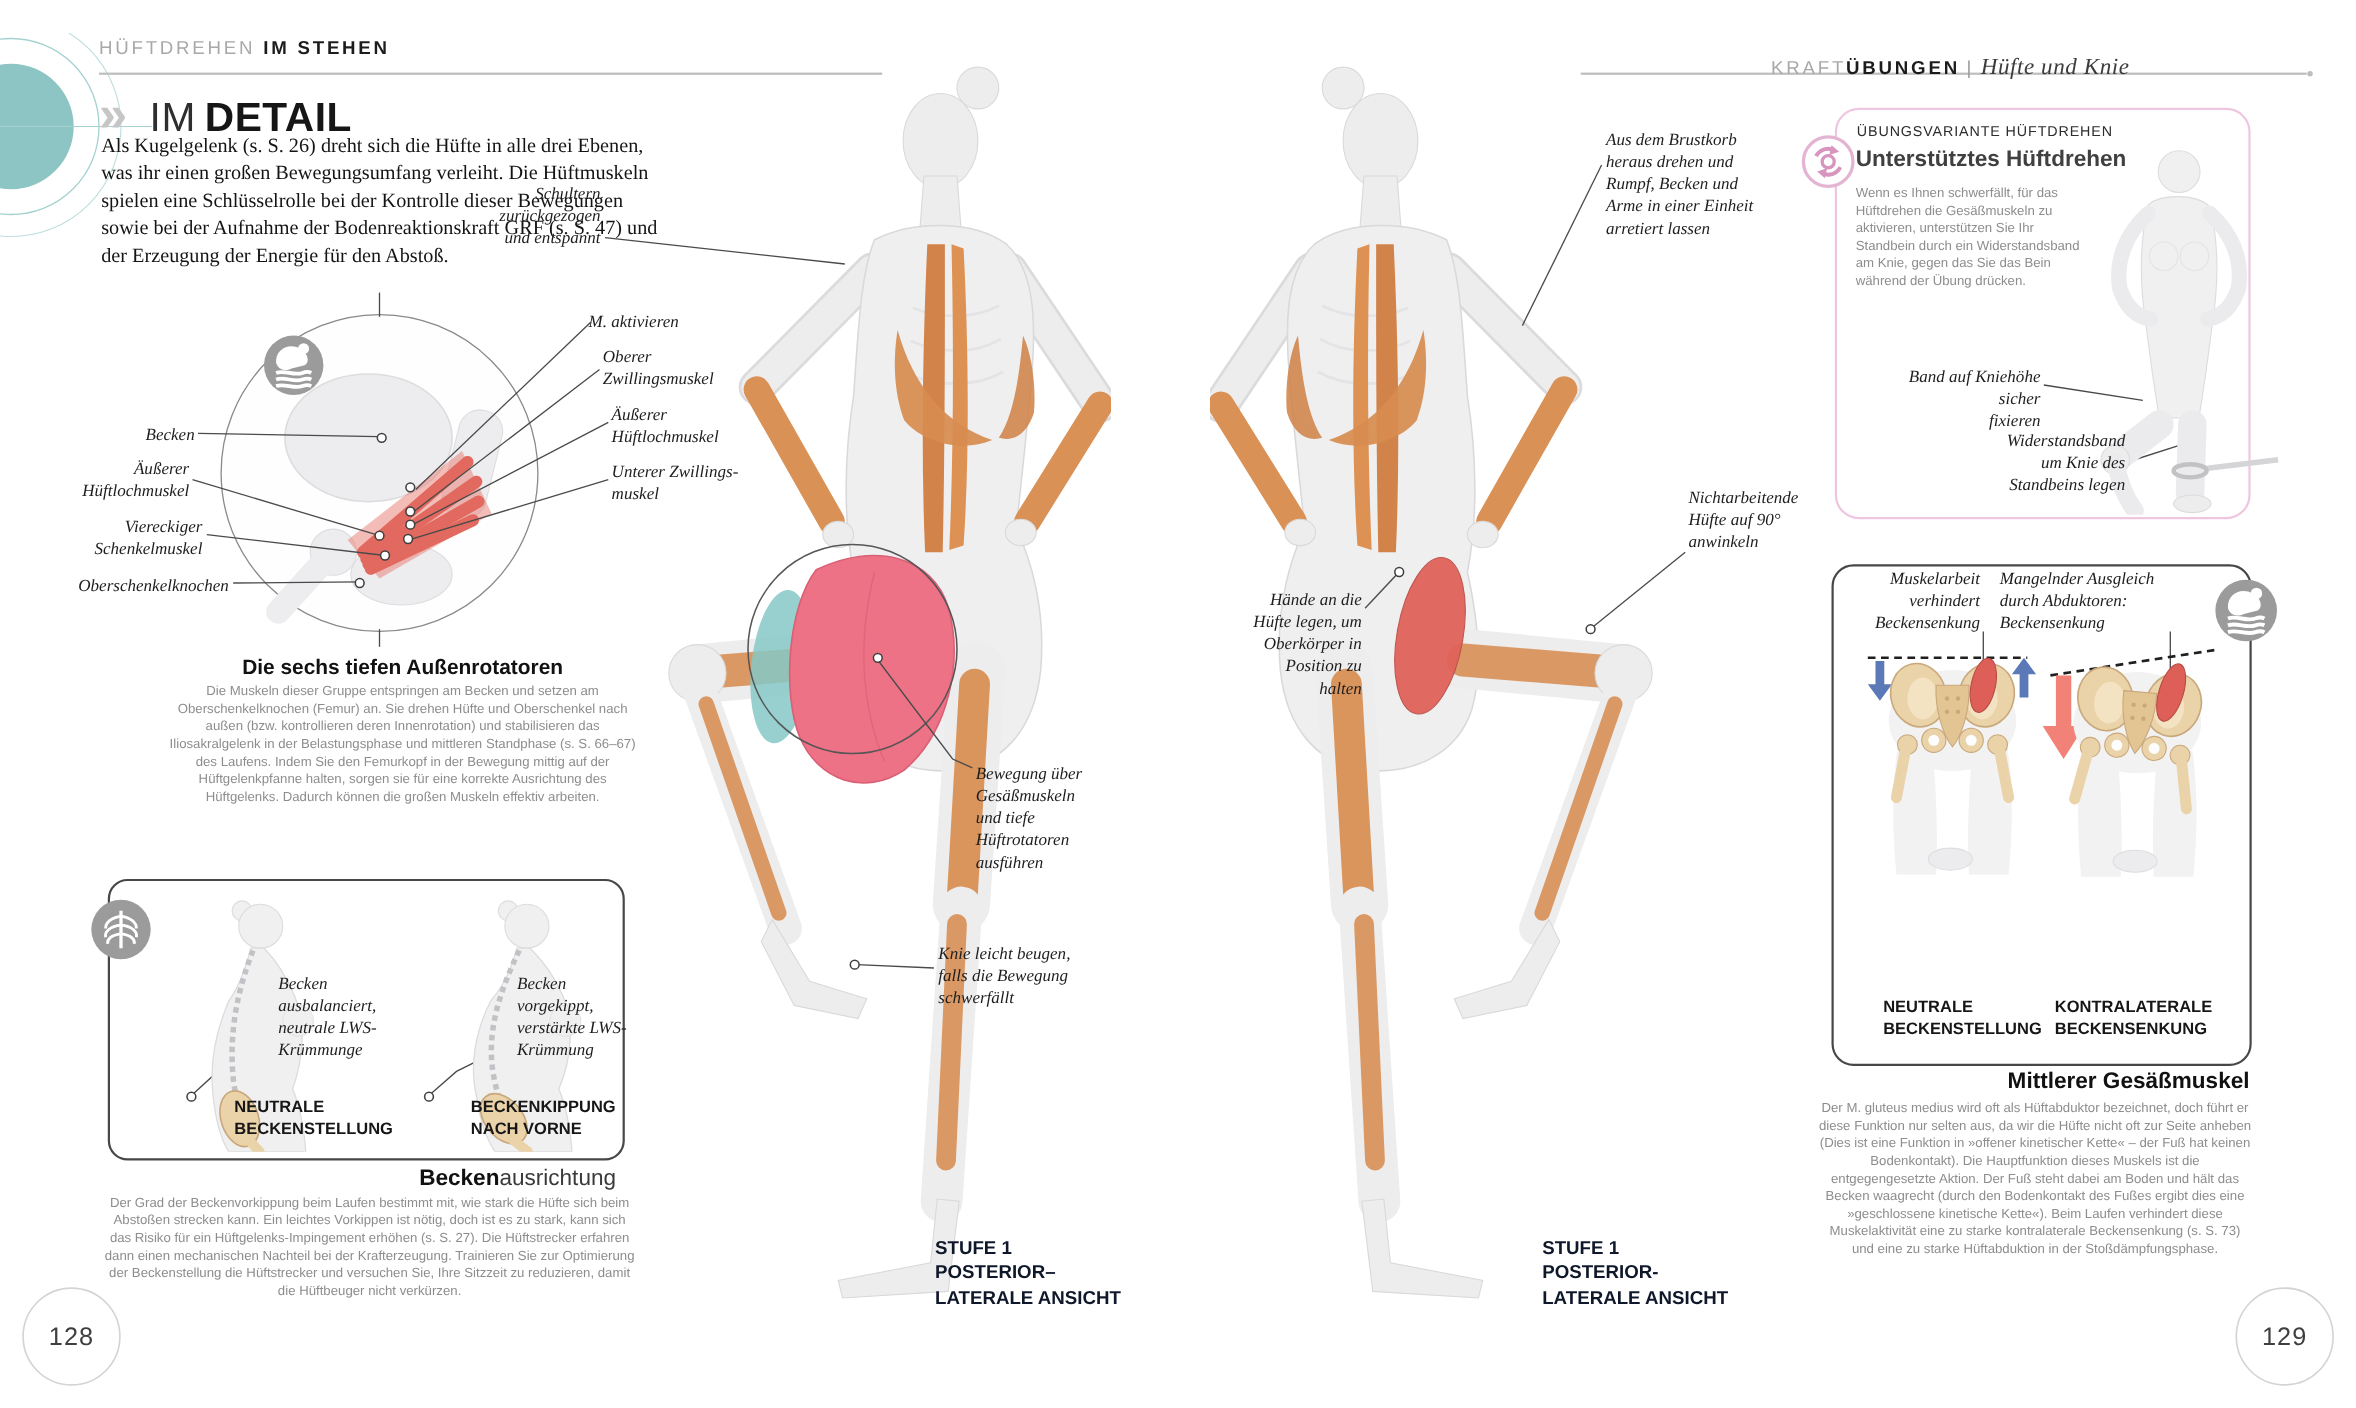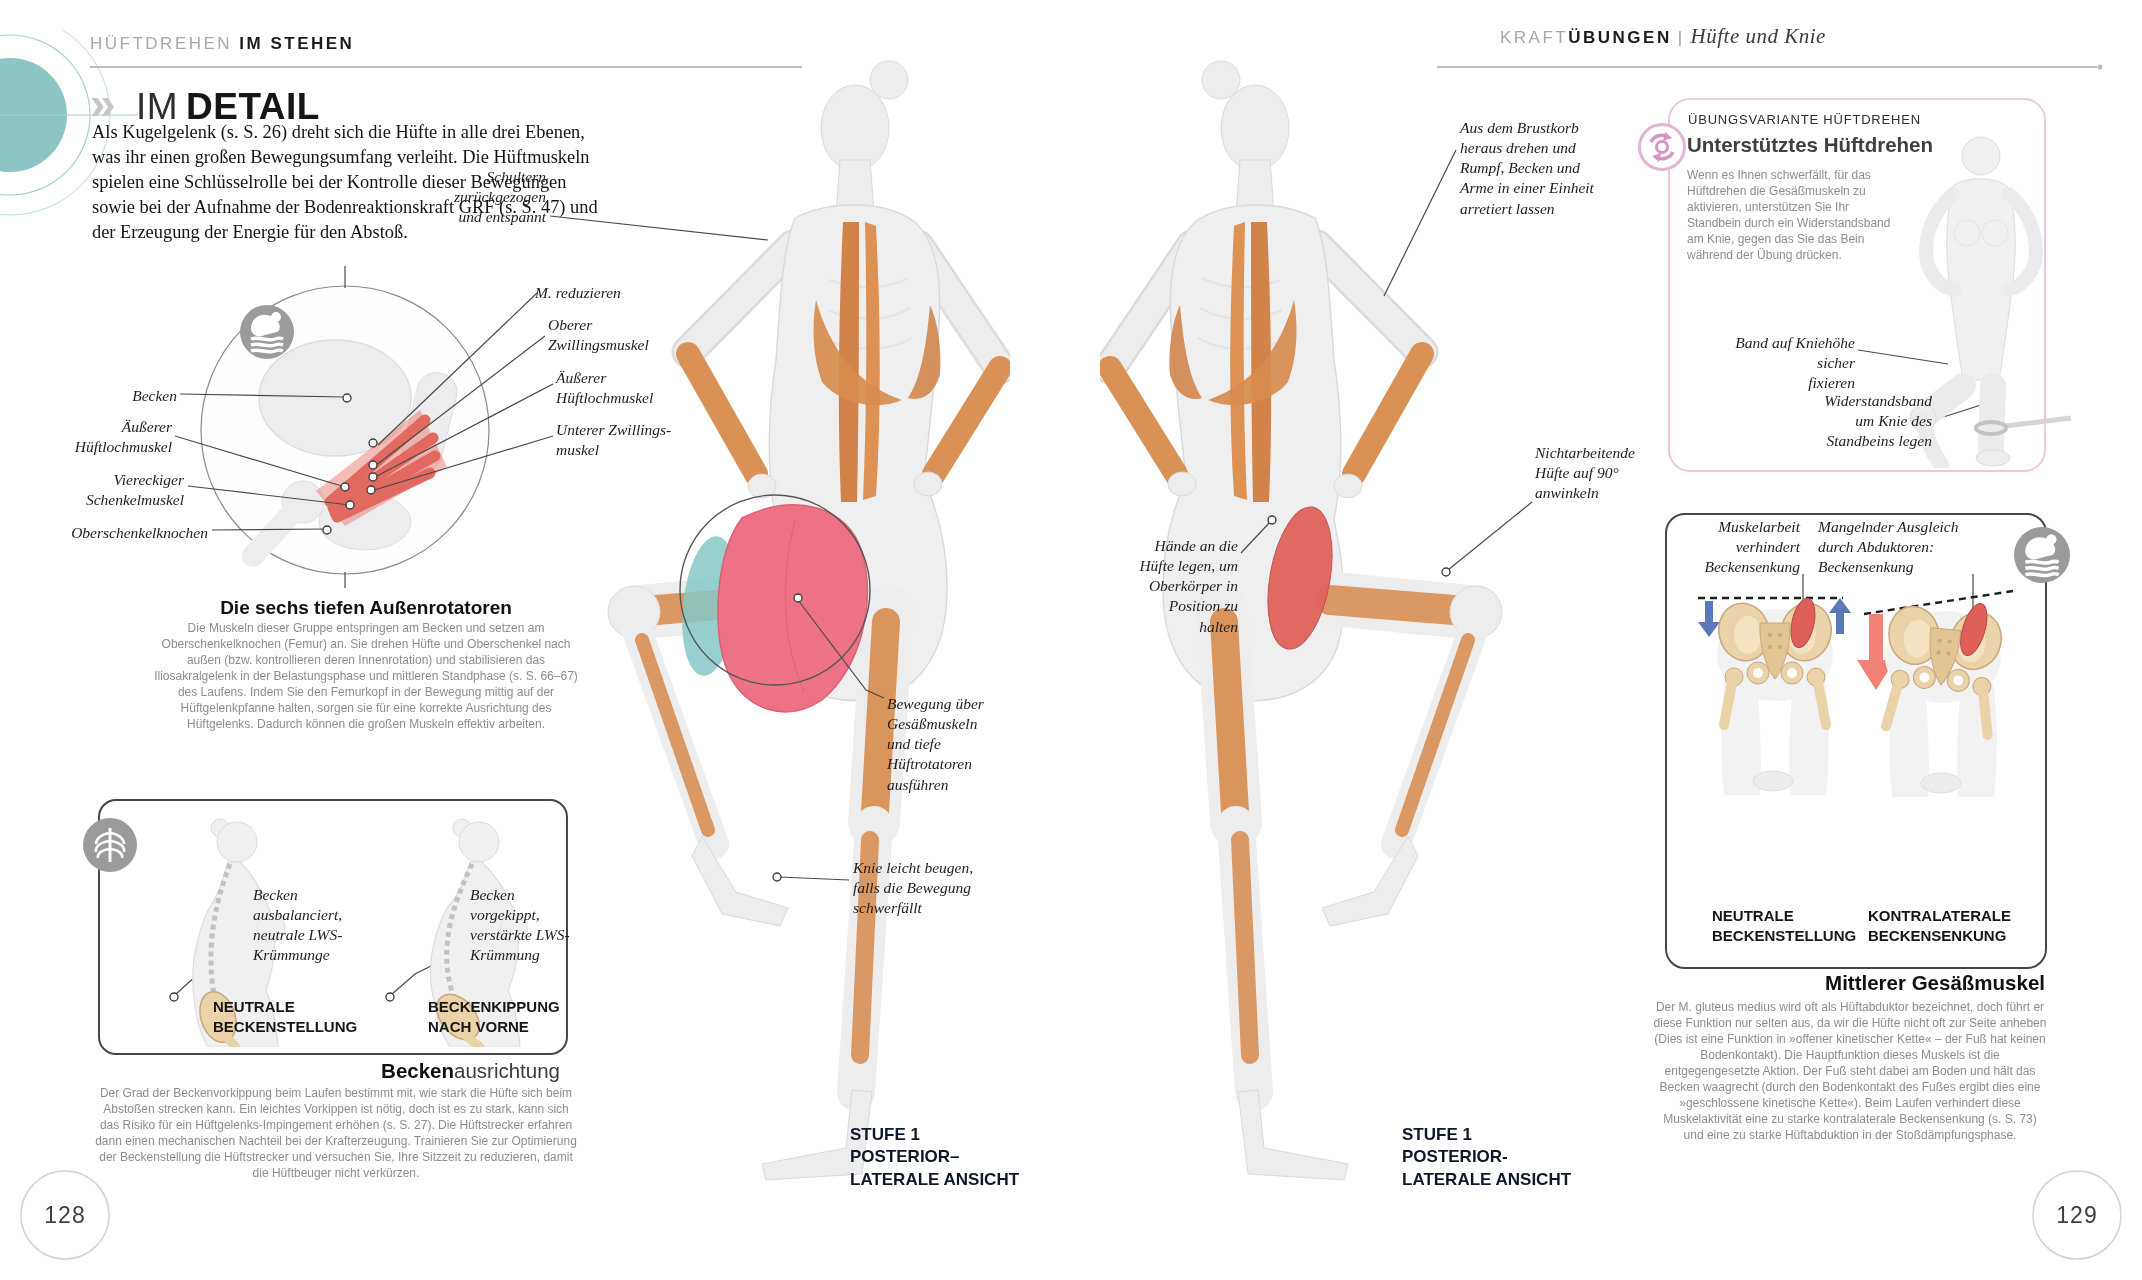--- a/index.html
+++ b/index.html
@@ -102,21 +102,21 @@
   <circle cx="2100" cy="67" r="2.5" fill="#bdbdbd"></circle>
   <circle cx="65" cy="1215" r="44" fill="none" stroke="#d4d4d4" stroke-width="1.5"></circle>
   <circle cx="2077" cy="1215" r="44" fill="none" stroke="#d4d4d4" stroke-width="1.5"></circle>
 </svg>
 
 <div class="abs z3 eyebrow" style="left:90px;top:34px">
   <span>HÜFTDREHEN</span><b> IM STEHEN</b>
 </div>
 <div class="rule z1" style="left:90px;top:66px;width:712px"></div>
 
-<div class="abs z3 eyebrow" style="left:1500px;top:24px;width:546px;text-align:left">
+<div class="abs z3 eyebrow" style="left:1500px;top:48px;width:546px;text-align:center">
   <span>KRAFT</span><b>ÜBUNGEN</b><span class="sep">|</span><span class="it">Hüfte und Knie</span>
 </div>
 <div class="rule z1" style="left:1437px;top:66px;width:660px"></div>
 
 <div class="abs z3 chev" style="left:90px;top:80px">»</div>
 <h1 class="abs z3 h1" style="left:136px;top:88px;margin:0">
   <span class="lt">IM</span><span class="bd">DETAIL</span>
 </h1>
 <p class="abs z3 intro" style="left:92px;top:120px;width:512px;margin:0">Als Kugelgelenk (s. S. 26) dreht sich die Hüfte in alle drei Ebenen, was ihr einen großen Bewegungsumfang verleiht. Die Hüftmuskeln spielen eine Schlüsselrolle bei der Kontrolle dieser Bewegungen sowie bei der Aufnahme der Bodenreaktionskraft GRF (s. S. 47) und der Erzeugung der Energie für den Abstoß.</p>
 
@@ -133,21 +133,21 @@
   </g>
   <path d="M225,130 L252,187 L150,246 L121,211 Z" fill="#ea7a70" opacity="0.5"></path>
   <g stroke="#e2695f" stroke-width="11" stroke-linecap="round">
     <path d="M230,140 L135,222"></path>
       <path d="M238,158 L138,228"></path>
     <path d="M240,176 L140,233"></path>
       <path d="M235,193 L142,237"></path>
   </g>
 </svg>
 
-<div class="abs z3 serif-it pre" style="left:535px;top:283px">M. reduzieren</div>
+<div class="abs z3 serif-it pre" style="left:535px;top:283px">M. aktivieren</div>
 <div class="abs z3 serif-it pre" style="left:548px;top:315px">Oberer
 Zwillingsmuskel</div>
 <div class="abs z3 serif-it pre" style="left:556px;top:368px">Äußerer
 Hüftlochmuskel</div>
 <div class="abs z3 serif-it pre" style="left:556px;top:420px">Unterer Zwillings-
 muskel</div>
 <div class="abs z3 serif-it pre ra" style="left:95px;top:386px;width:82px">Becken</div>
 <div class="abs z3 serif-it pre ra" style="left:58px;top:417px;width:114px">Äußerer
 Hüftlochmuskel</div>
 <div class="abs z3 serif-it pre ra" style="left:58px;top:470px;width:126px">Viereckiger

